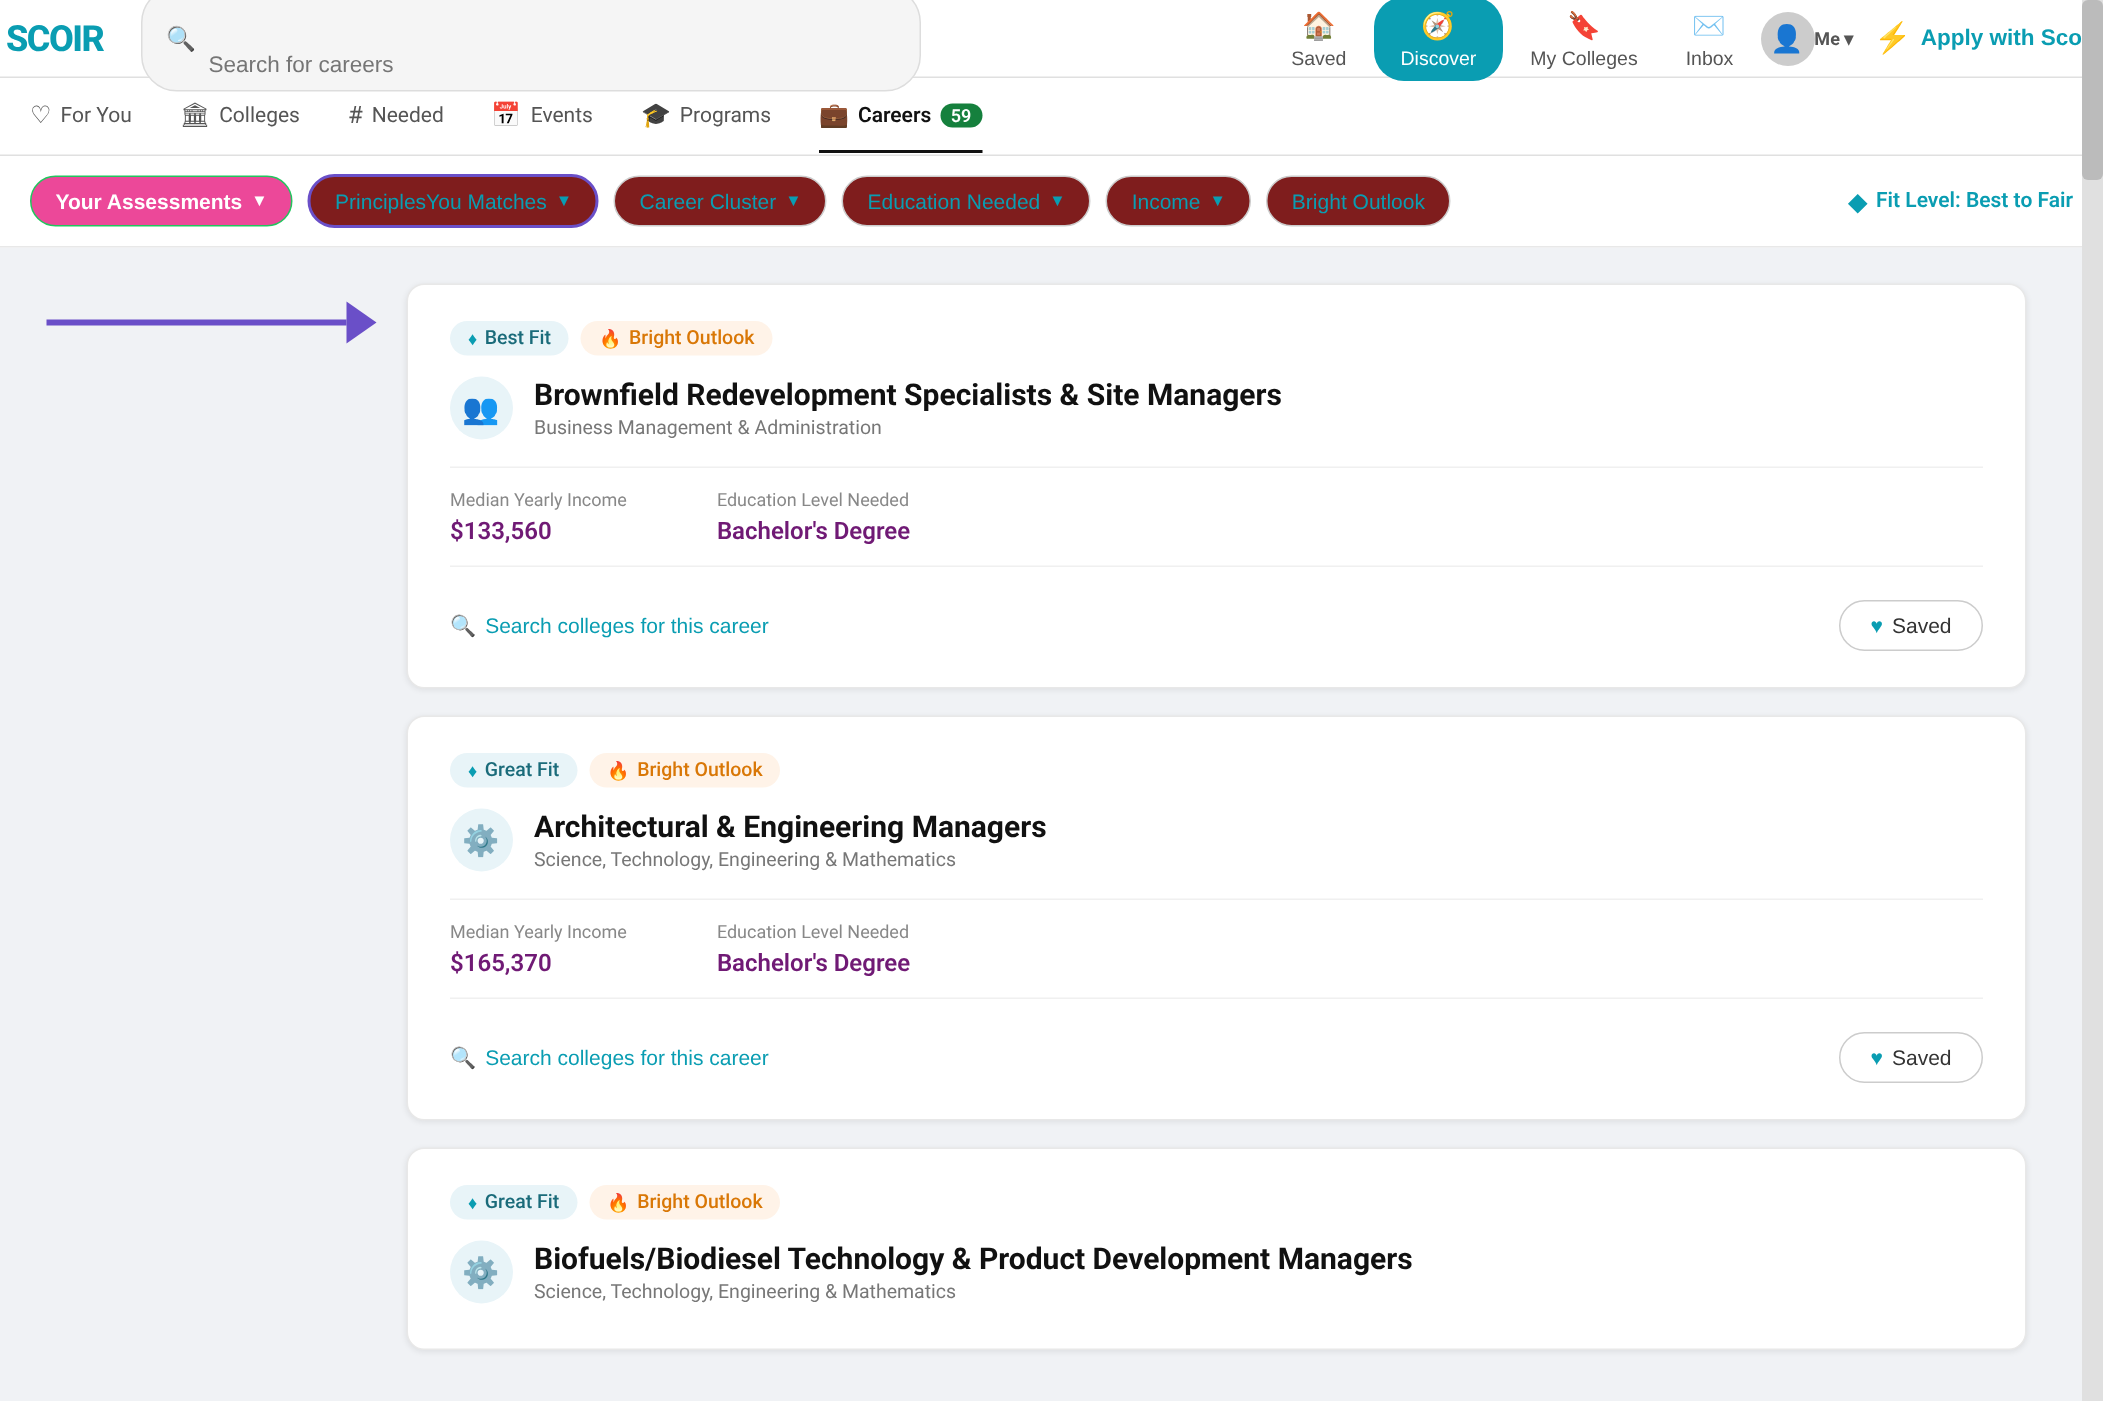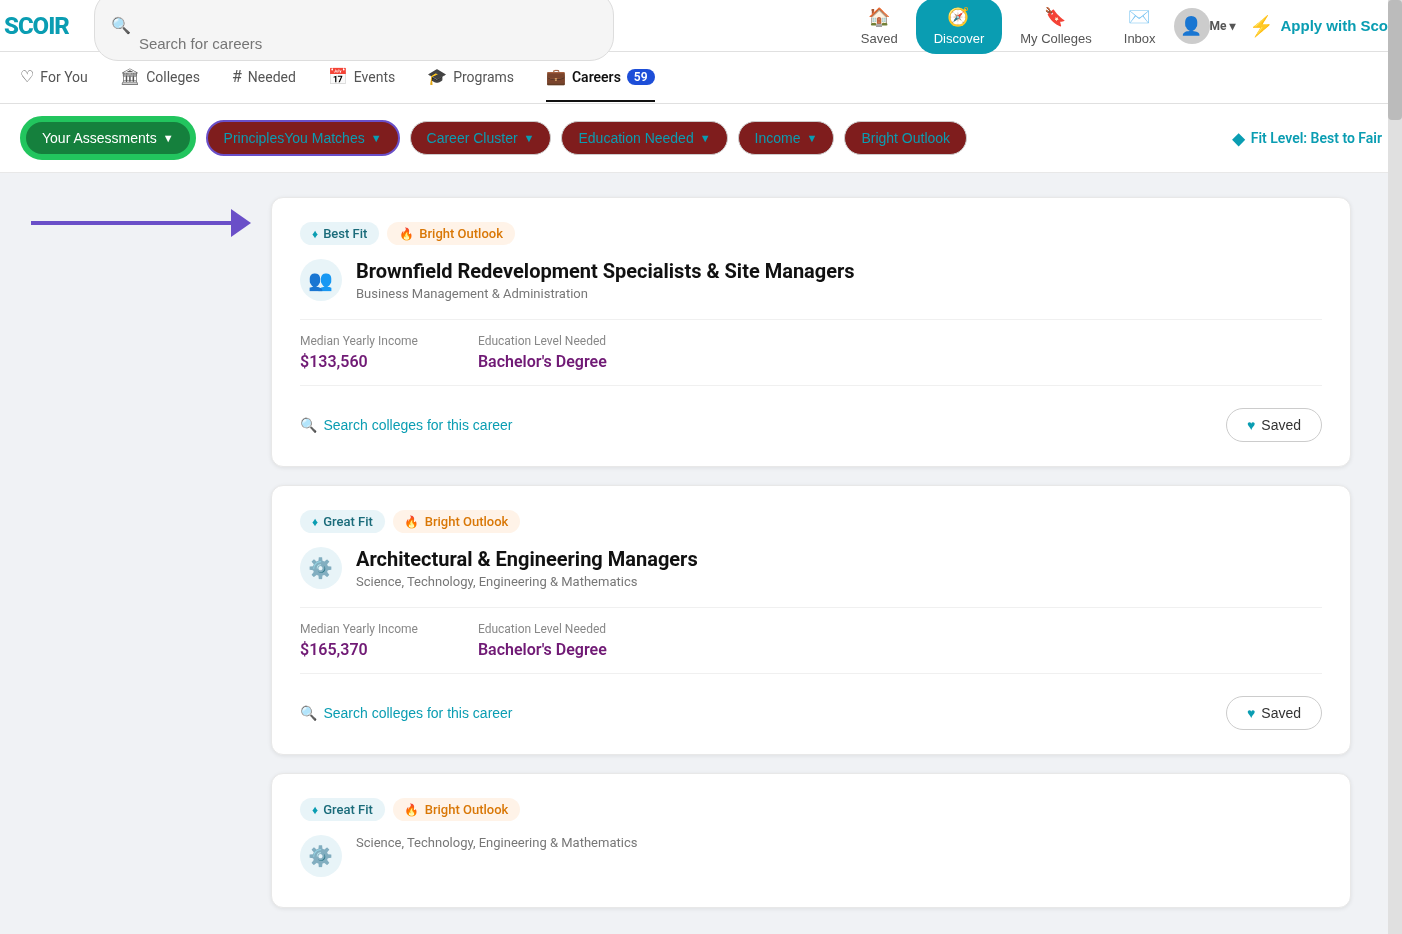--- a/index.html
+++ b/index.html
@@ -105,21 +105,21 @@
       border-bottom: 2px solid transparent;
       white-space: nowrap;
     }
     .sec-nav-item.active {
       color: #111;
       border-bottom: 2px solid #111;
       font-weight: 600;
     }
     .sec-nav-item .sec-icon { font-size: 16px; }
     .badge {
-      background: #1d4ed8;
+      background: #15803d;
       color: #fff;
       border-radius: 10px;
       padding: 1px 7px;
       font-size: 12px;
       font-weight: 600;
     }
 
     
     .filter-bar {
       background: #fff;
@@ -138,23 +138,24 @@
       border-radius: 24px;
       border: 1px solid #ccc;
       cursor: pointer;
       font-size: 14px;
       background: #7f1d1d;
       color: #0a9db2;
       font-weight: 500;
       white-space: nowrap;
     }
     .filter-btn.dark-btn {
-      background: #15803d;
+      background: #ec4899;
       color: #fff;
-      border: 6px solid #22c55e;
+      border: 1px solid #22c55e;
+      font-weight: bold;
     }
     .filter-btn.highlighted {
       border: 2.5px solid #6a4fc8;
       color: #0a9db2;
     }
     .filter-btn .arrow { font-size: 11px; }
     .fit-level {
       margin-left: auto;
       display: flex;
       align-items: center;
@@ -526,20 +527,21 @@
       </span>
       <span class="badge-pill badge-bright-outlook">
         <span class="badge-fire">🔥</span>
         <span>Bright Outlook</span>
       </span>
     </div>
 
     <div class="career-header">
       <div class="career-icon-wrap">⚙️</div>
       <div>
+        <div class="career-title">Biofuels/Biodiesel Technology &amp; Product Development Managers</div>
         <div class="career-subtitle">Science, Technology, Engineering &amp; Mathematics</div>
       </div>
     </div>
   </div>
 
 </div>
 
 <div class="page-right">
   <div class="scrollbar-thumb"></div>
 </div>

